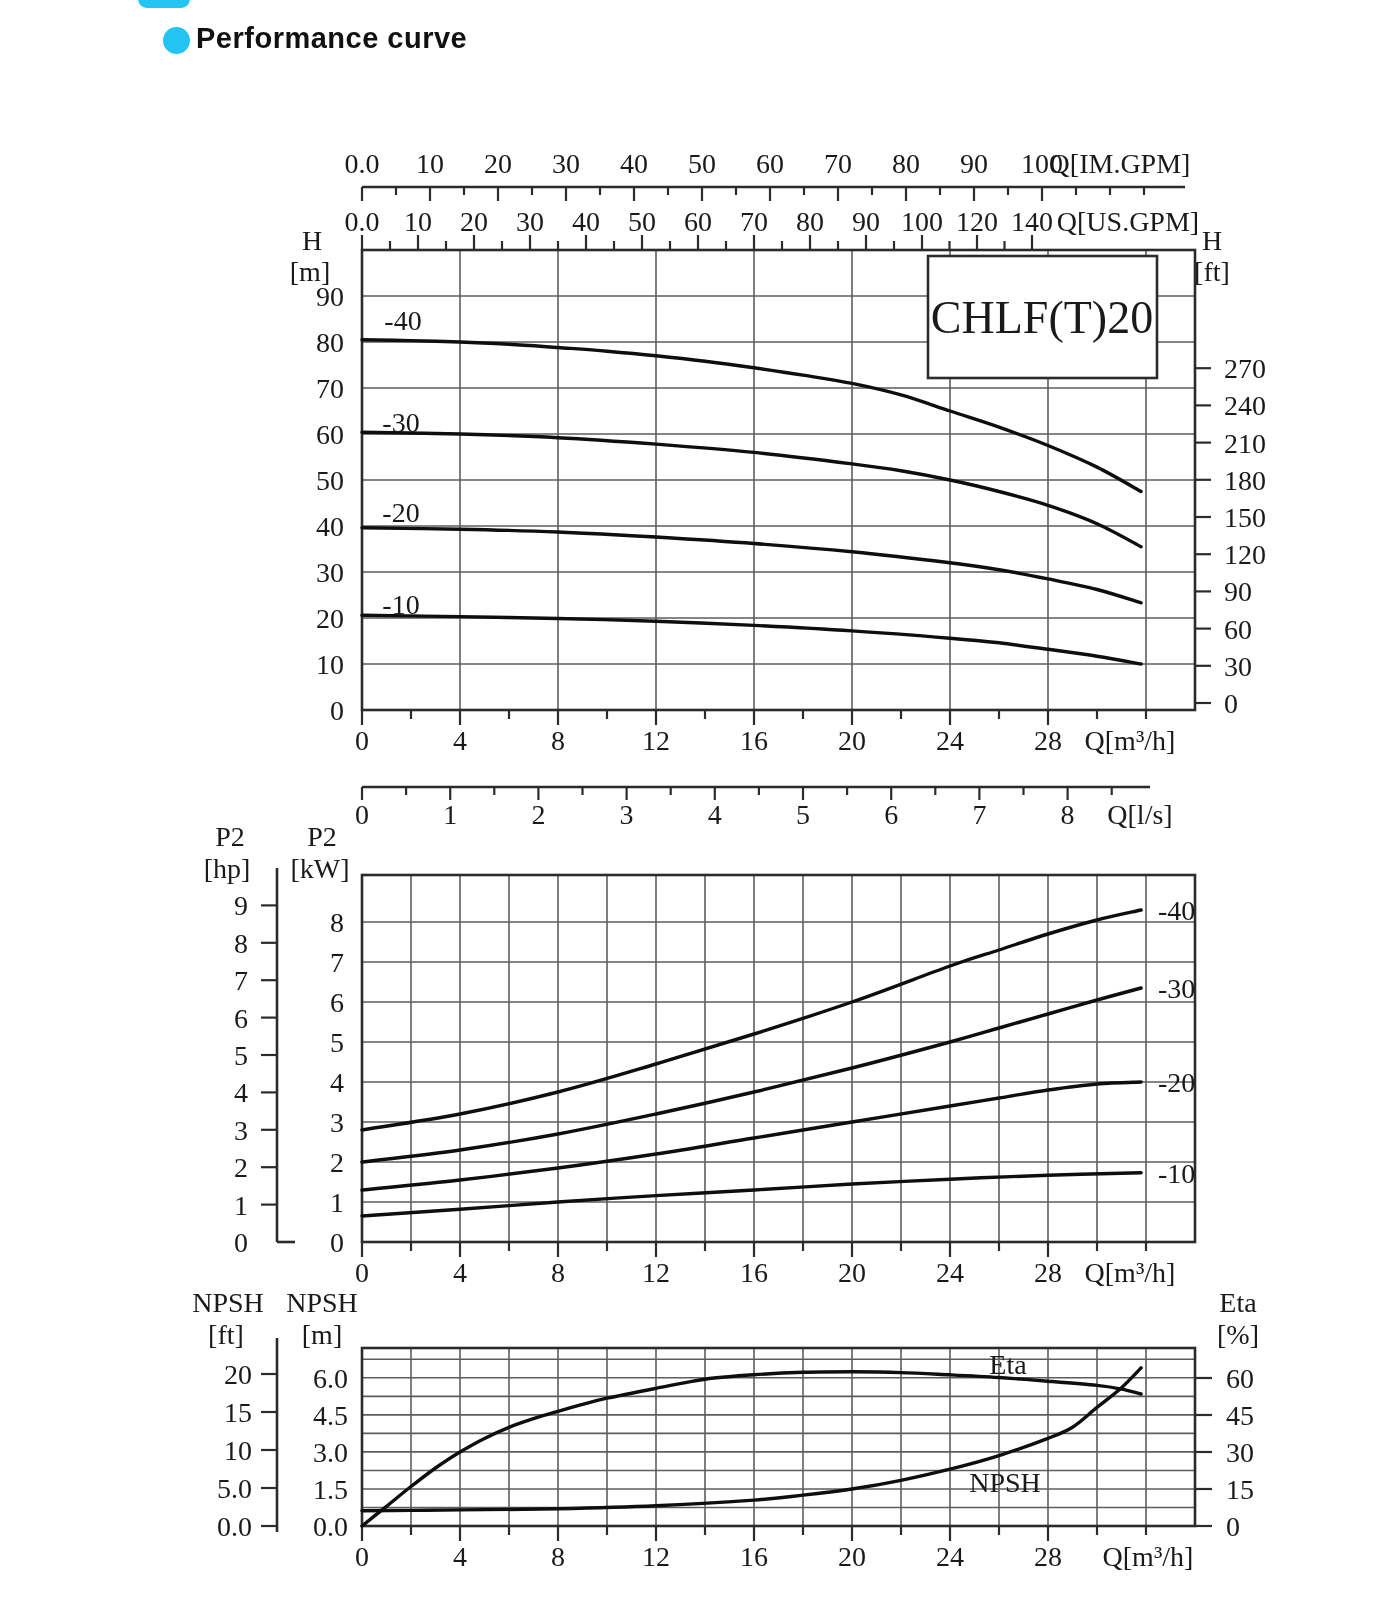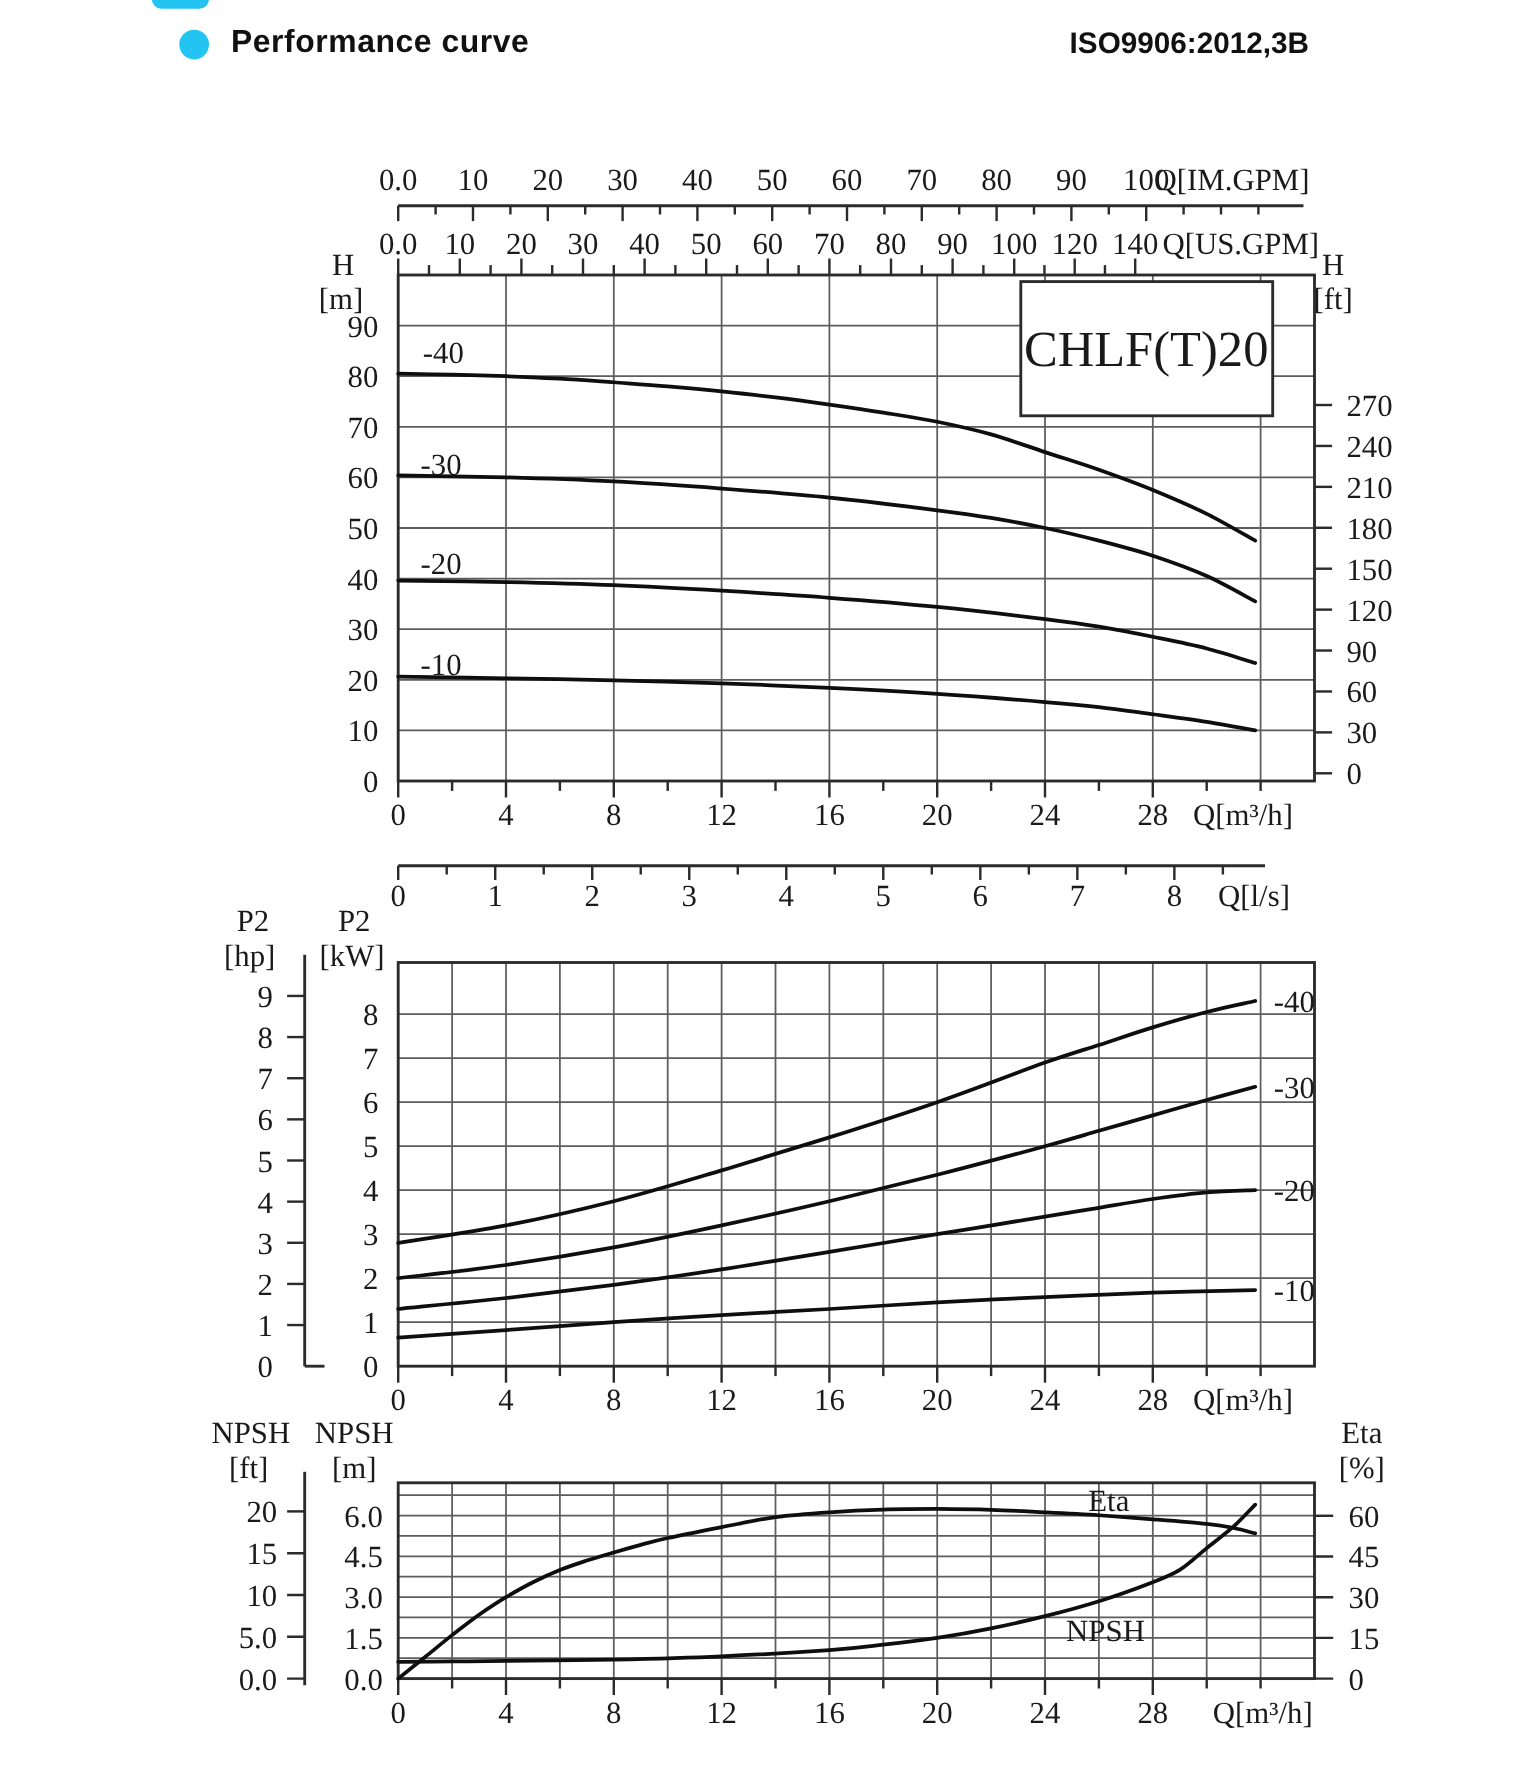--- a/index.html
+++ b/index.html
@@ -1,37 +1,36 @@
 <!DOCTYPE html>
 <html><head>
 <meta charset="utf-8">
 <style>
   html,body{margin:0;padding:0;background:#ffffff;}
   .page{position:relative;width:1400px;height:1618px;background:#fff;overflow:hidden;
         font-family:"Liberation Sans",sans-serif;color:#1a1a1a;}
-  .hdr-title{position:absolute;left:210px;top:22px;font-size:29px;font-weight:bold;
+  .hdr-title{position:absolute;left:196px;top:22px;font-size:29px;font-weight:bold;
              letter-spacing:0.5px;color:#111;}
   .hdr-dot{position:absolute;left:163px;top:27px;width:27px;height:27px;border-radius:50%;}
   .hdr-frag{position:absolute;left:138px;top:-14px;width:52px;height:22px;border-radius:9px;}
   .hdr-std{position:absolute;left:700px;top:24px;width:490px;text-align:right;
            font-size:27px;font-weight:bold;color:#111;}
   svg text{fill:#1a1a1a;}
   .tick{font:28px "Liberation Serif","DejaVu Serif",serif;}
   .ax-title{font:28px "Liberation Serif","DejaVu Serif",serif;}
   .curve-label{font:28px "Liberation Serif","DejaVu Serif",serif;}
   .model{font:46px "Liberation Serif","DejaVu Serif",serif;}
 </style>
 </head>
 <body>
 
 <div class="page">
   <div class="hdr-frag" style="background: rgb(36, 196, 242);"></div>
   <div class="hdr-dot" style="background: rgb(36, 196, 242);"></div>
   <div class="hdr-title">Performance curve</div>
-  <div class="hdr-std">ISO9906:2012,3B</div>
   <svg id="fig" width="1400" height="1618" viewBox="0 0 1400 1618">
       <g>
         <line x1="362" y1="664" x2="1195" y2="664" stroke="#5d5d5d" stroke-width="1.6"></line>
         <line x1="362" y1="618" x2="1195" y2="618" stroke="#5d5d5d" stroke-width="1.6"></line>
         <line x1="362" y1="572" x2="1195" y2="572" stroke="#5d5d5d" stroke-width="1.6"></line>
         <line x1="362" y1="526" x2="1195" y2="526" stroke="#5d5d5d" stroke-width="1.6"></line>
         <line x1="362" y1="480" x2="1195" y2="480" stroke="#5d5d5d" stroke-width="1.6"></line>
         <line x1="362" y1="434" x2="1195" y2="434" stroke="#5d5d5d" stroke-width="1.6"></line>
         <line x1="362" y1="388" x2="1195" y2="388" stroke="#5d5d5d" stroke-width="1.6"></line>
         <line x1="362" y1="342" x2="1195" y2="342" stroke="#5d5d5d" stroke-width="1.6"></line>

